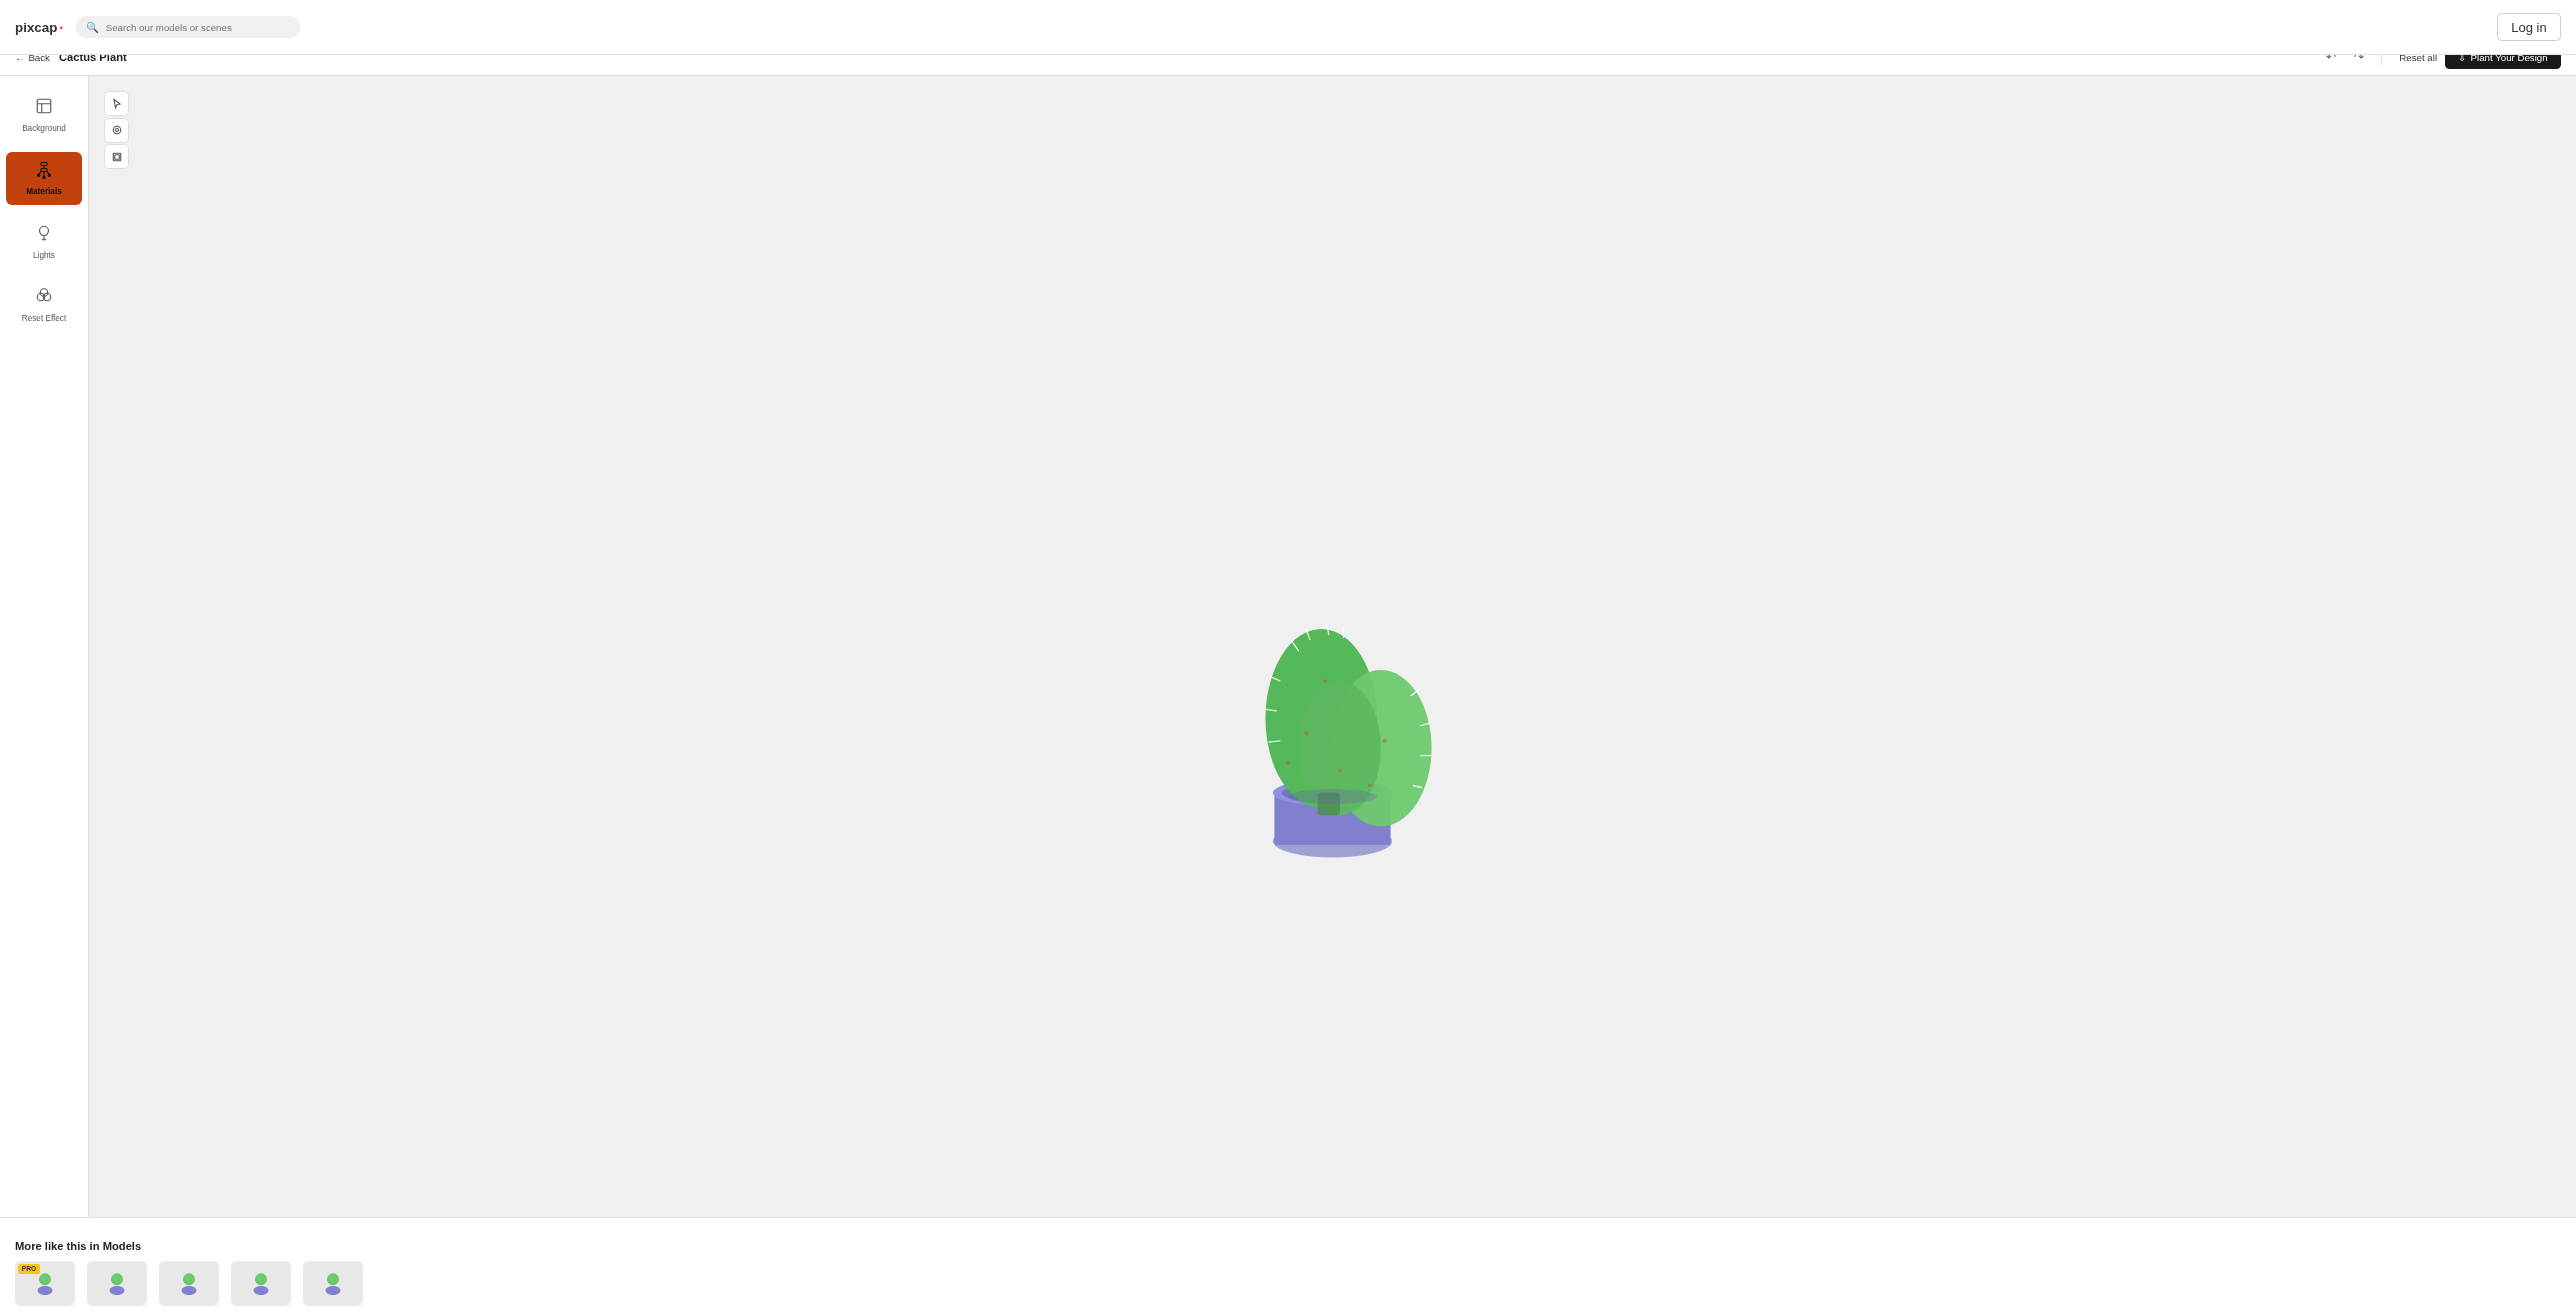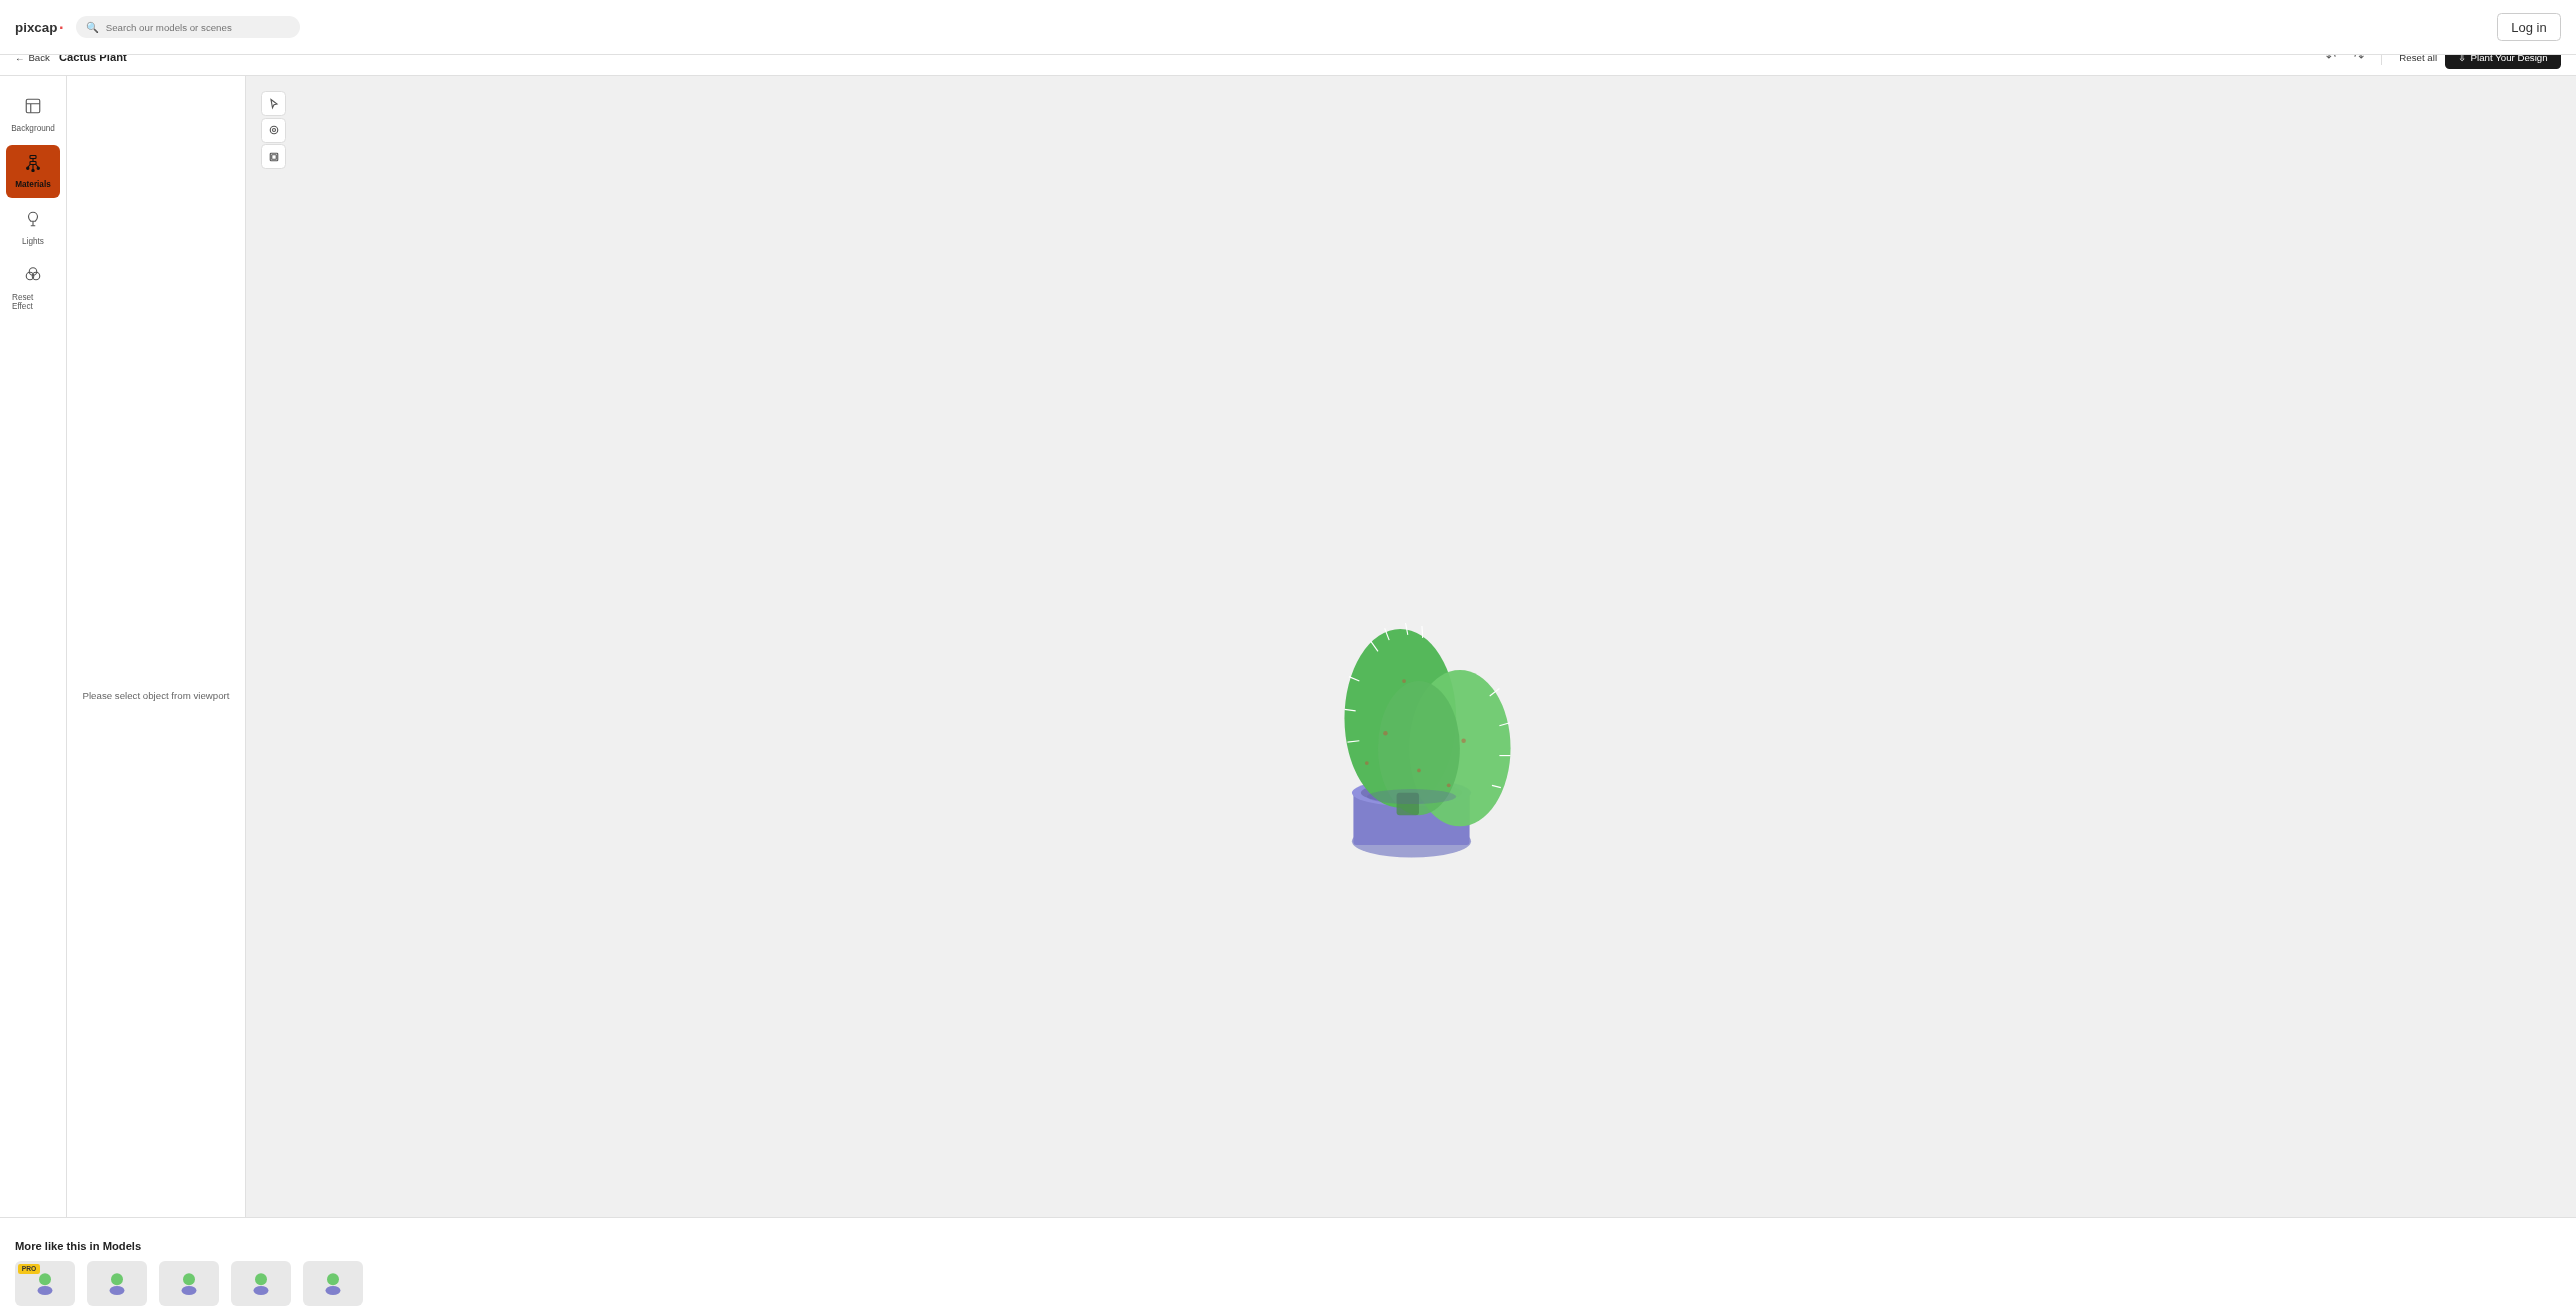--- a/index.html
+++ b/index.html
@@ -77,27 +77,27 @@
 
     
     .main-content {
       margin-top: 76px;
       display: flex;
       height: calc(100vh - 76px);
     }
 
     
     .left-sidebar {
-      width: 67px;
+      width: 89px;
       background: #fff;
       border-right: 0.7px solid #e0e0e0;
       display: flex;
       flex-direction: column;
       padding: 12px 0;
-      gap: 3px;
+      gap: 10px;
     }
     .sidebar-item {
       display: flex; flex-direction: column; align-items: center;
       padding: 9px 6px; gap: 4.5px; cursor: pointer;
       border-radius: 6px; margin: 0 6px;
       font-size: 8.2px; color: #555;
     }
     .sidebar-item.active { background: #c2410c; font-weight: 600; color: #111; }
     .sidebar-icon { font-size: 16.4px; color: #555; }
     .sidebar-item.active .sidebar-icon { color: #111; }
@@ -250,23 +250,20 @@
         <svg width="18" height="18" viewBox="0 0 24 24" fill="none" stroke="currentColor" stroke-width="1.5">
           <circle cx="8" cy="12" r="5"></circle>
           <circle cx="16" cy="12" r="5"></circle>
           <circle cx="12" cy="6" r="5"></circle>
         </svg>
       </span>
       <span>Reset Effect</span>
     </div>
   </div>
 
-  <div class="panel-area">
-    <p class="panel-message">Please select object from viewport</p>
-  </div>
 
   <div class="viewport">
 
     <div class="viewport-tools">
       <button class="viewport-tool-btn" title="Select">
         <svg width="12" height="12" viewBox="0 0 16 16" fill="none" stroke="#555" stroke-width="1.5">
           <path d="M4 2l8 6-4 1-2 4z"></path>
         </svg>
       </button>
       <button class="viewport-tool-btn" title="Rotate">

